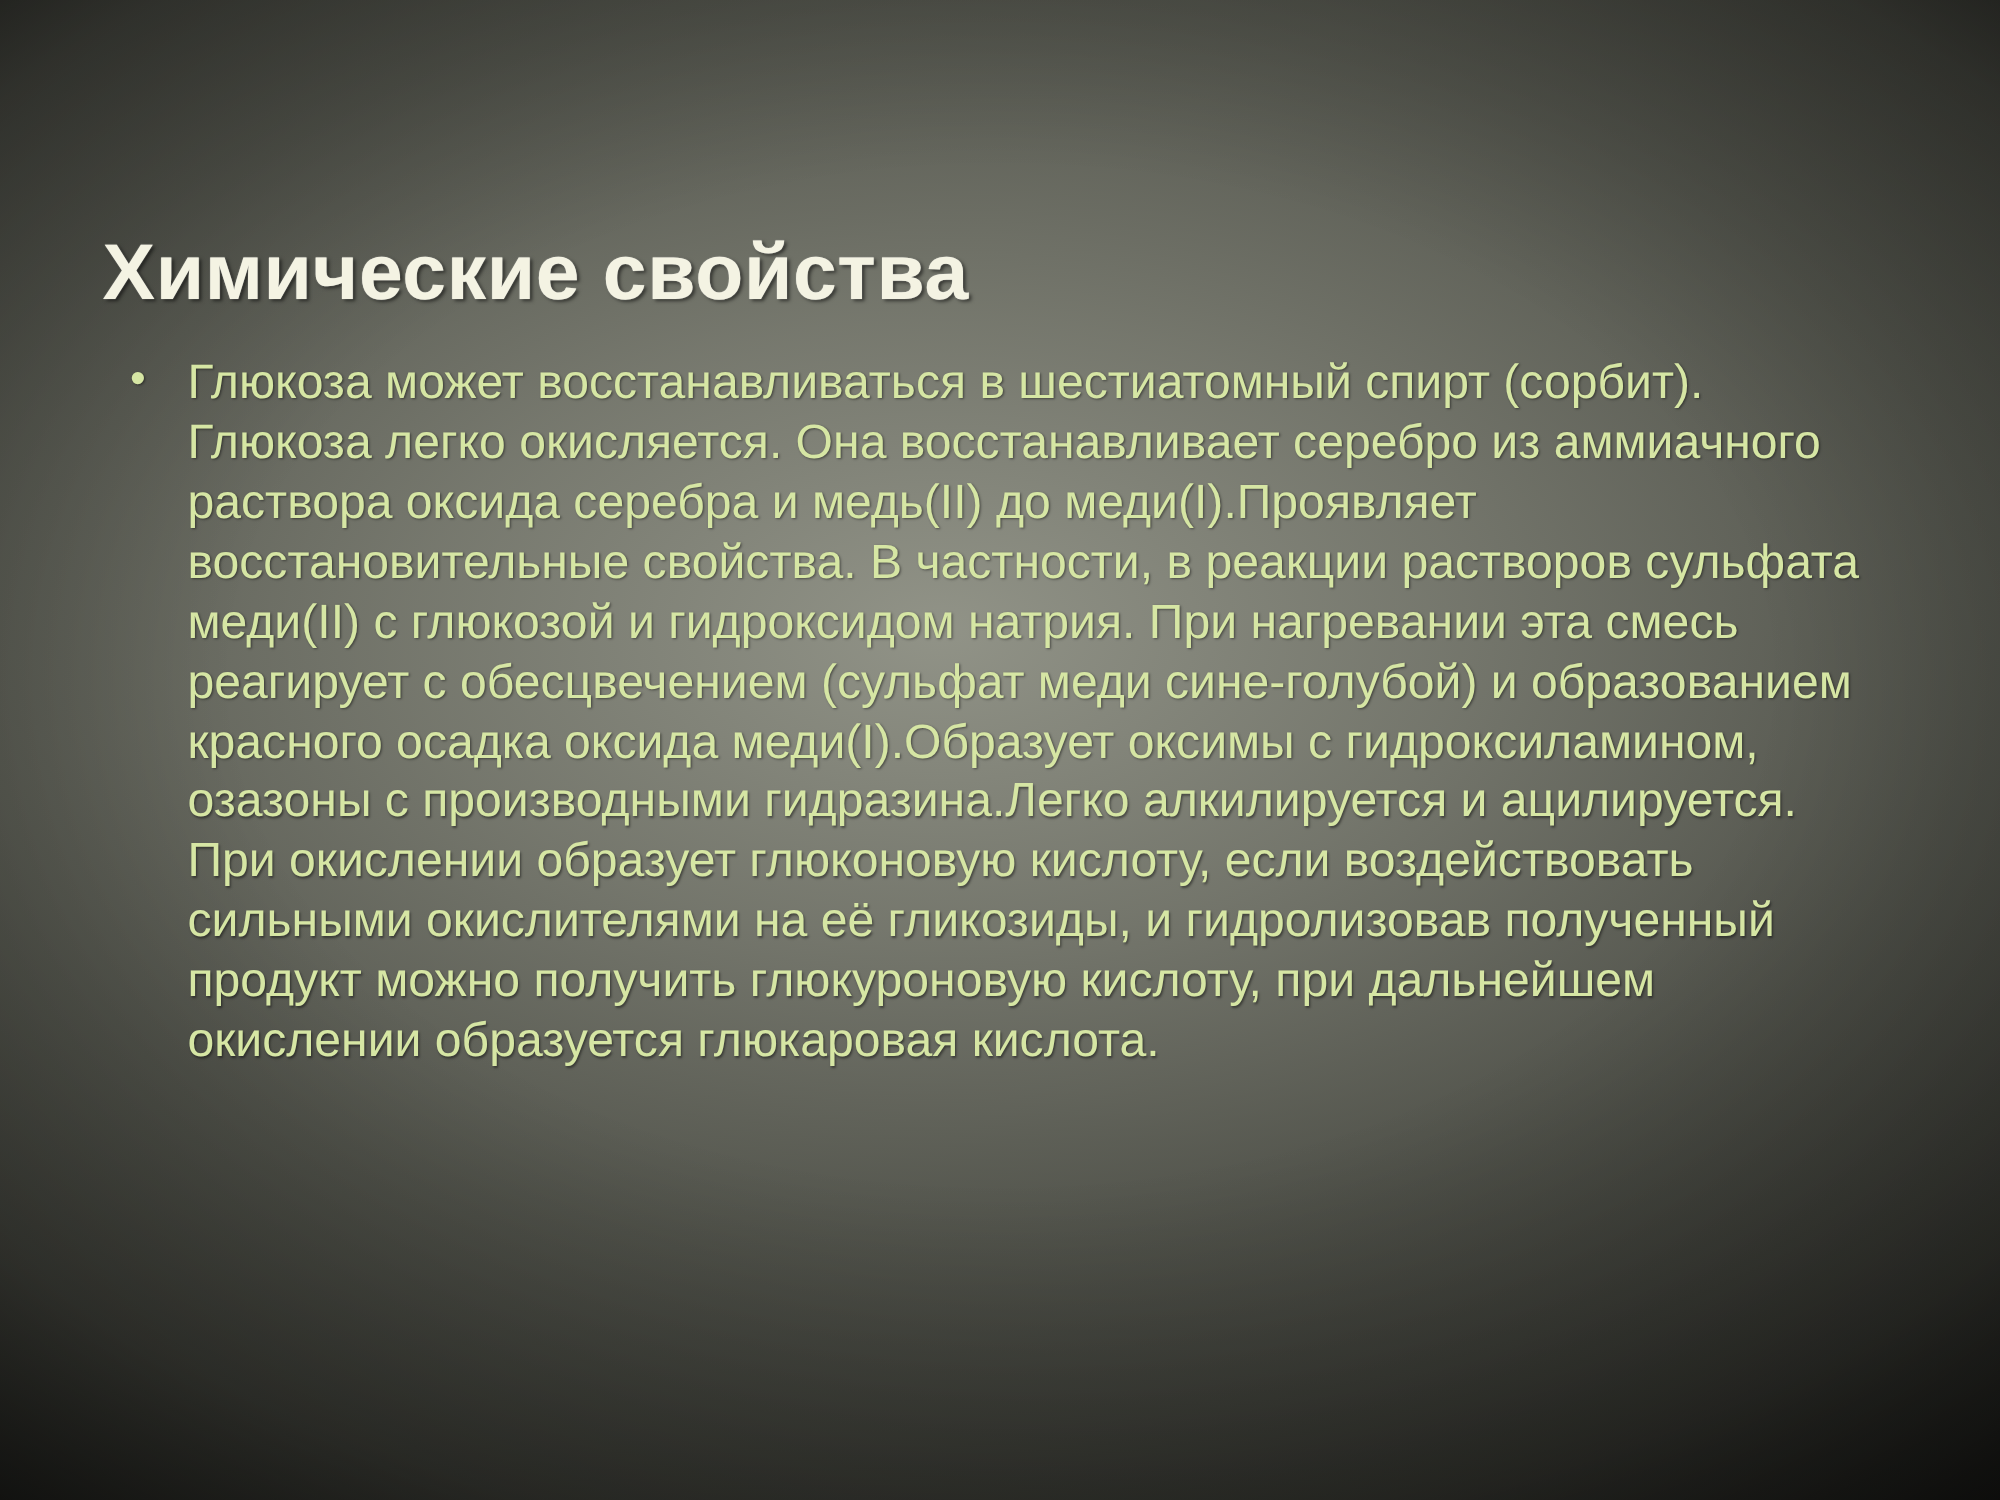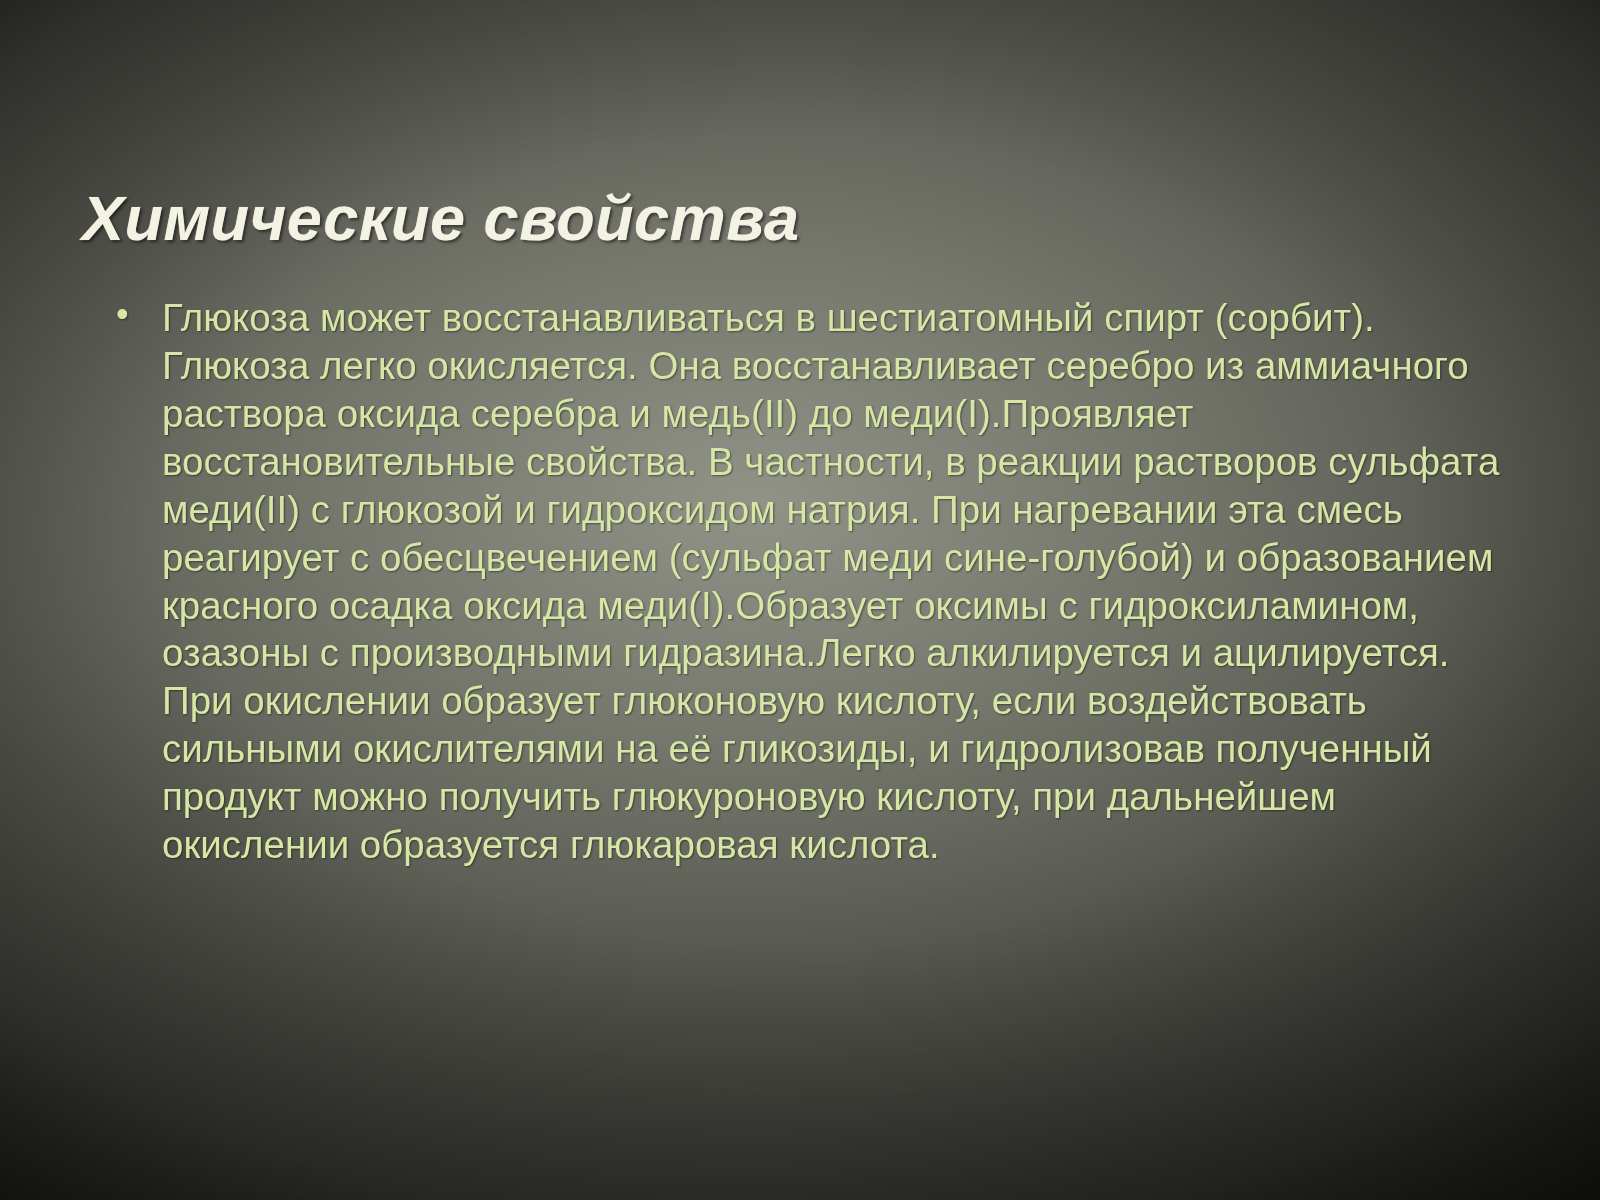--- a/index.html
+++ b/index.html
@@ -56,29 +56,28 @@
     left: 82px;
     top: 140px;
     font-size: 63px;
     font-weight: bold;
     letter-spacing: 0.5px;
     color: #f4f3e3;
     text-shadow:
       0 0 1px rgba(255,255,255,0.6),
       2px 2px 3px rgba(0,0,0,0.55);
     white-space: nowrap;
-    font-style: italic;
   }
 
   .body-list {
     position: absolute;
     left: 92px;
     top: 282px;
     width: 1400px;
-    margin: 12px;
+    margin: 0;
     padding: 0;
     list-style: none;
   }
 
   .bullet-item {
     position: relative;
     padding-left: 58px;
     font-size: 38.5px;
     line-height: 1.245;
     color: #d6e6a4;

